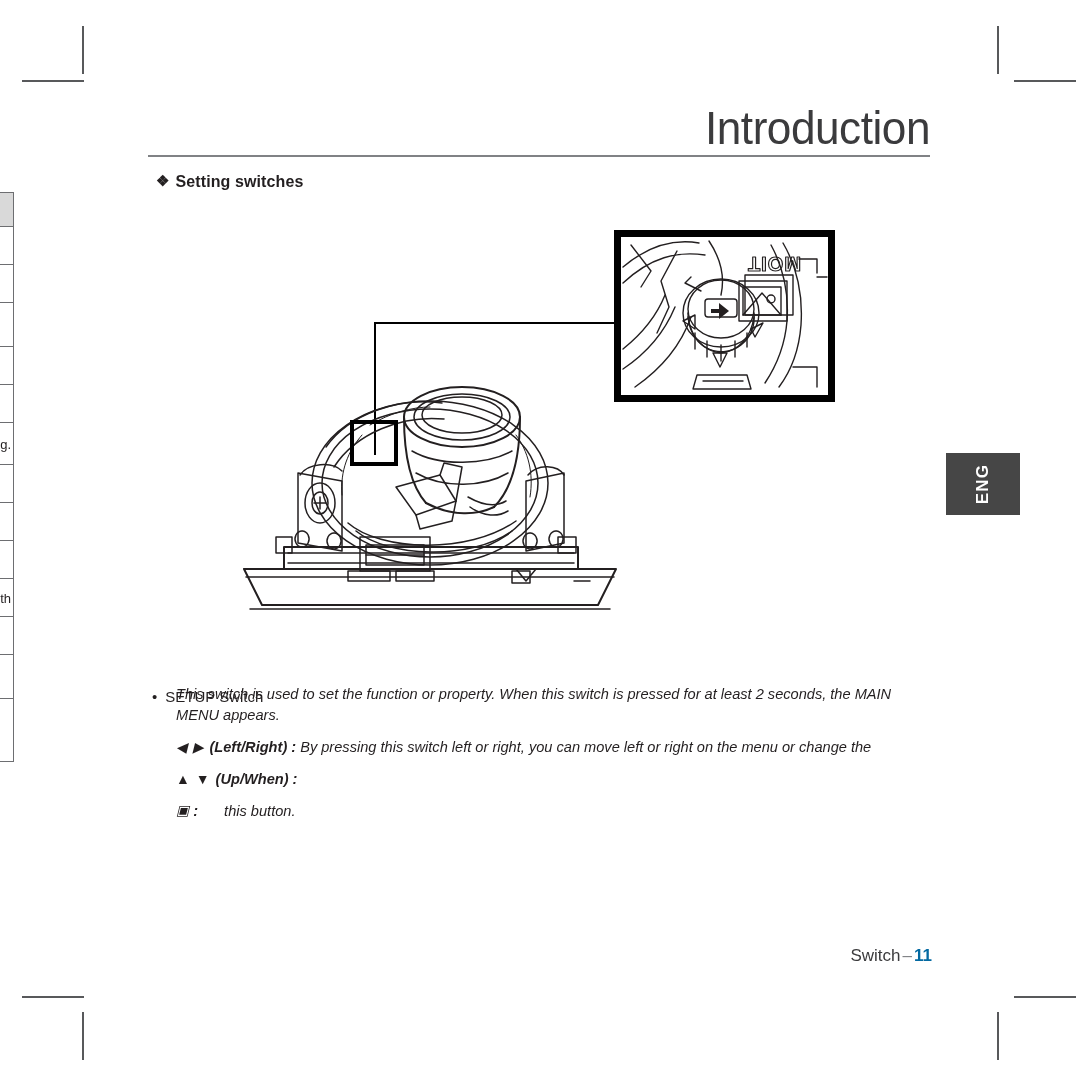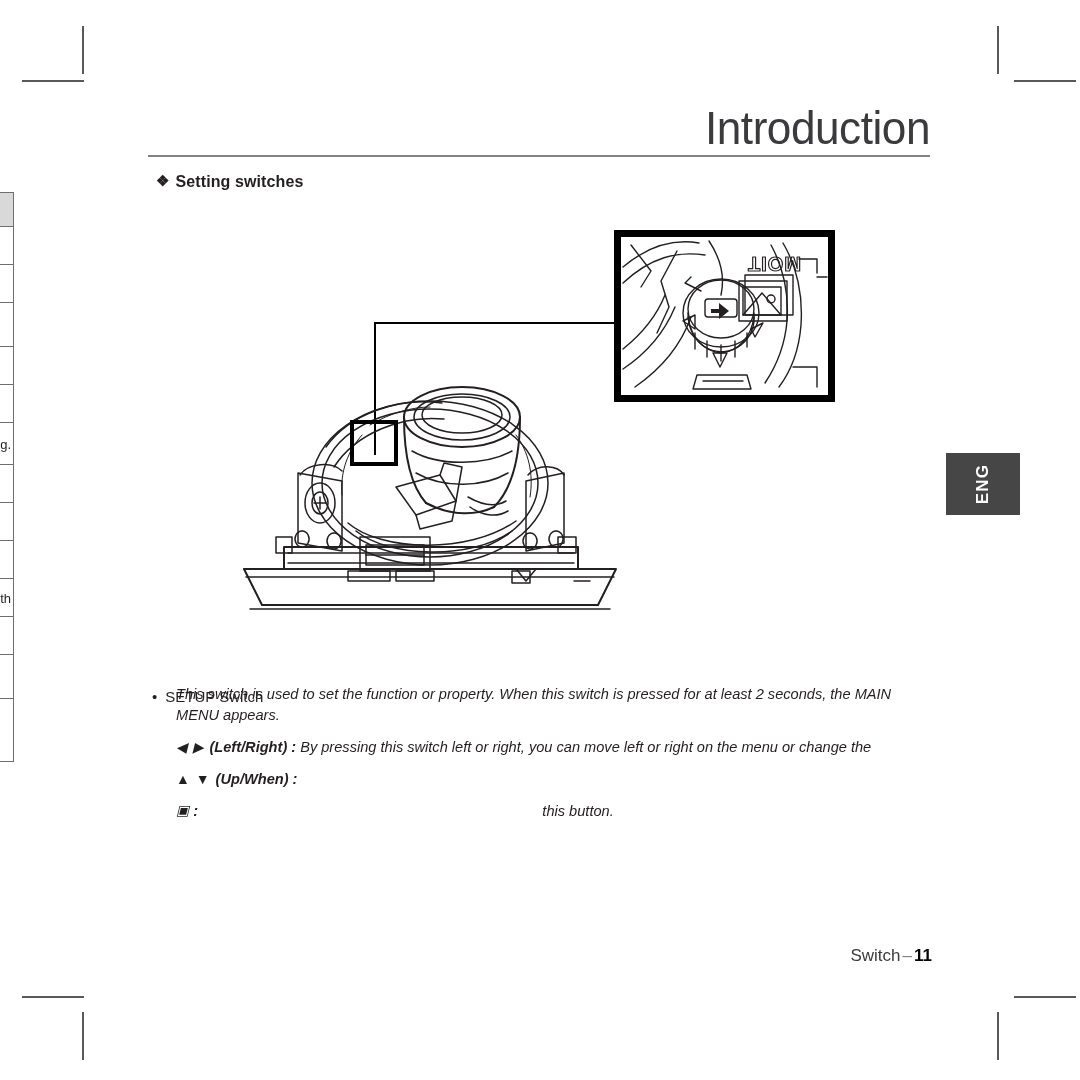--- a/index.html
+++ b/index.html
@@ -211,21 +211,21 @@
     font-weight: bold;
     white-space: nowrap;
     padding-right: 4px;
   }
   .glyph-text { flex: 1 1 auto; }
   .indent-continued {
     display: block;
     text-indent: 0;
   }
   .hang-lr { padding-left: 136px; }
-  .hang-sq { padding-left: 22px; text-align: center; }
+  .hang-sq { padding-left: 22px; }
 
   .sq-glyph {
     font-size: 14px;
     line-height: 21px;
     letter-spacing: 0;
     padding-right: 4px;
     position: relative;
     top: -1px;
   }
 
@@ -233,21 +233,21 @@
   #page-footer {
     position: absolute;
     left: 0;
     top: 946px;
     width: 932px;
     text-align: right;
     font-size: 17px;
     color: #3b3b3d;
   }
   #page-footer .dash { color: #808285; padding: 0 2px; }
-  #footer-page-number { font-weight: bold; color: #000000; }
+  #footer-page-number { font-weight: bold; color: #0369a1; }
 </style>
 </head>
 <body>
 
 <div id="crop-marks">
     <div class="crop v" style="left: 82px; top: 26px;"></div>
     <div class="crop h" style="left: 22px; top: 80px;"></div>
     <div class="crop v" style="left: 997px; top: 26px;"></div>
     <div class="crop h" style="left: 1014px; top: 80px;"></div>
     <div class="crop v" style="left: 82px; top: 1012px;"></div>

